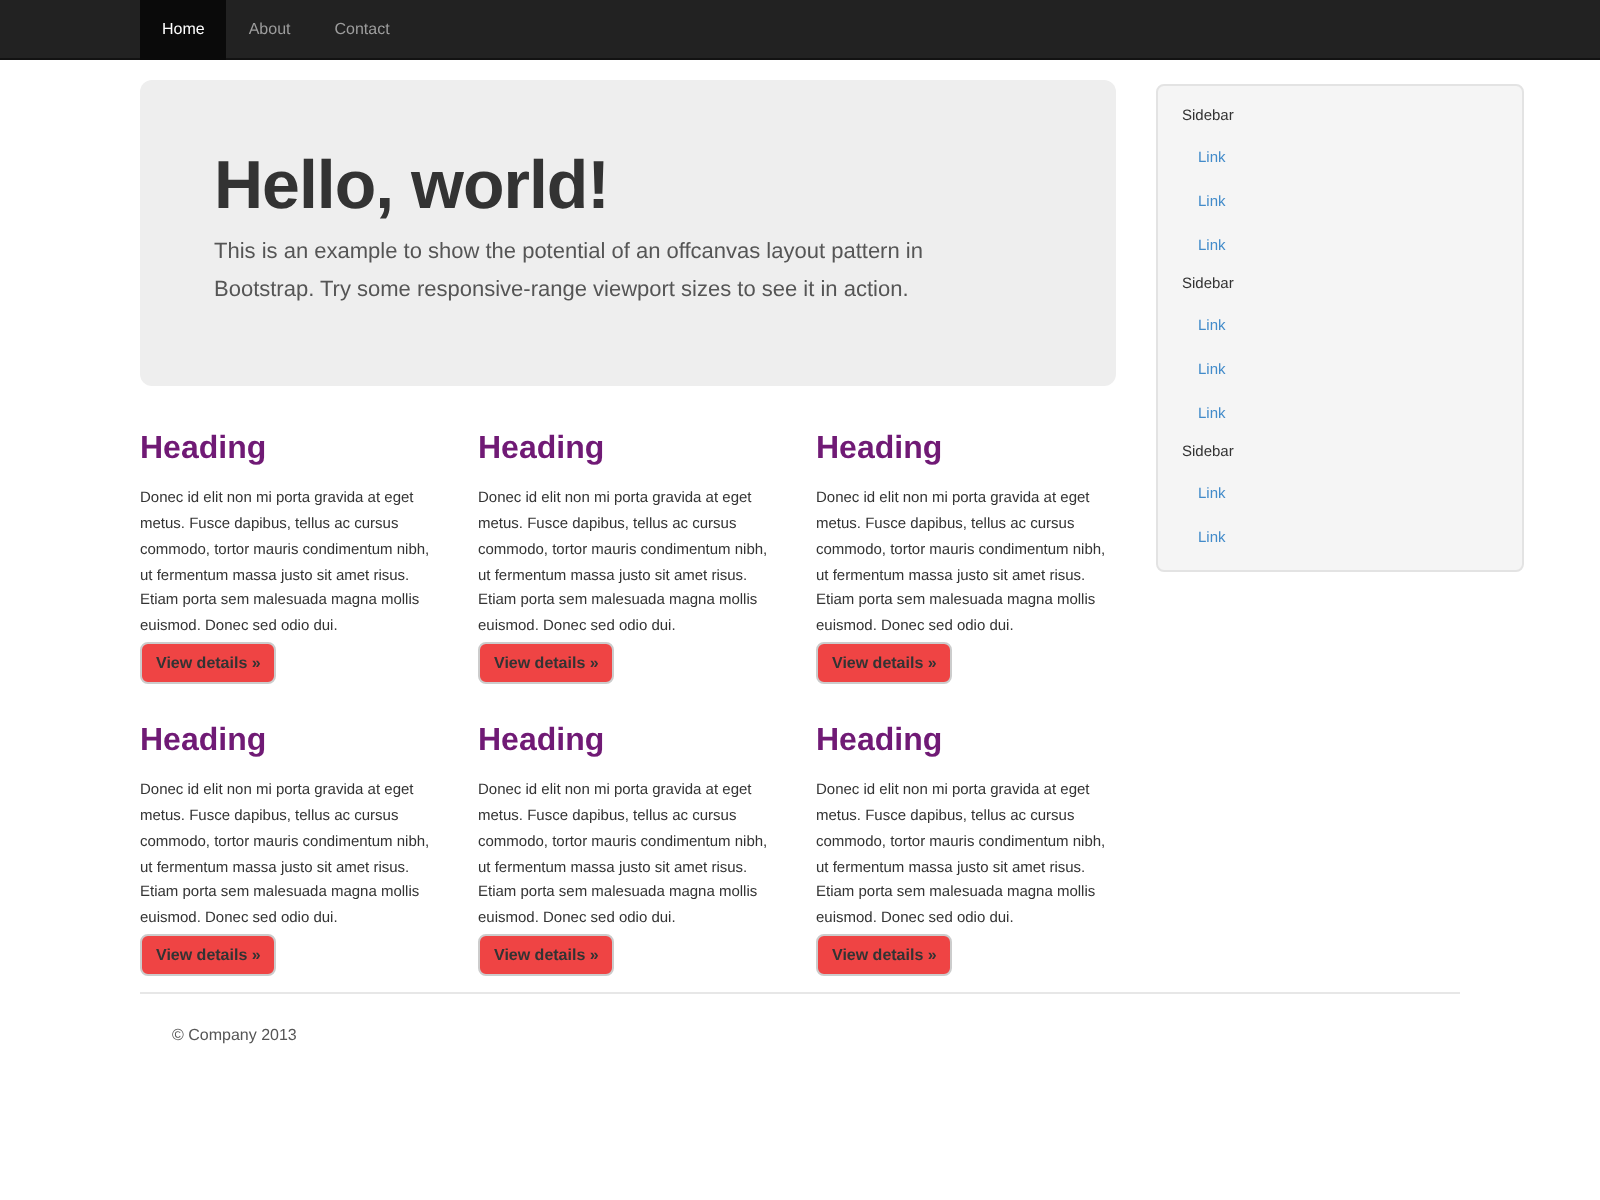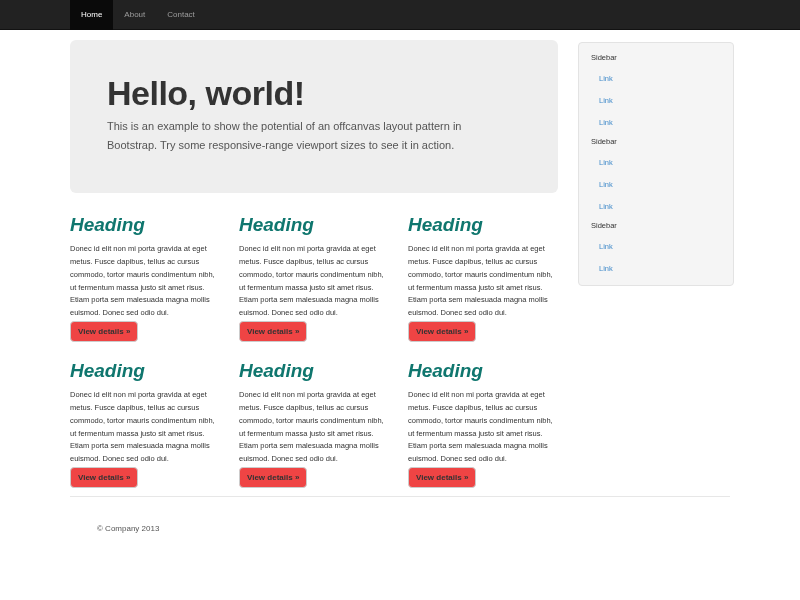--- a/index.html
+++ b/index.html
@@ -39,21 +39,21 @@
     font-size: 8px;
     color: #9d9d9d;
     white-space: nowrap;
   }
   .nav li.active a { background: #0a0a0a; color: #fff; }
 
   
   .container { width: 660px; margin: 0 auto; }
   .content-row { display: flex; align-items: flex-start; }
   .main-col { width: 508px; flex: none; }
-  .side-col { width: 156px; flex: none; }
+  .side-col { width: 184px; flex: none; }
 
   
   .jumbotron {
     margin-top: 10px;
     margin-right: 20px;
     height: 153px;
     background: #eee;
     border-radius: 6px;
     padding: 35px 42px 0 37px;
   }
@@ -95,25 +95,24 @@
     color: #428bca;
   }
 
   
   .cards-row { display: flex; }
   .cards-row.first { margin-top: 20px; }
   .cards-row.second { margin-top: 17px; }
   .card { width: 152px; margin-right: 17px; flex: none; }
   .card h2 {
     margin: 0 0 6px;
-    font-size: 19px;
+    font-size: 16px;
     line-height: 24px;
     font-weight: bold;
-    color: #0f766e;
-    font-style: italic;
+    color: #701a75;
   }
   .card p {
     margin: 0;
     font-size: 7.5px;
     line-height: 12.85px;
     color: #333;
   }
   .btn-default {
     display: inline-block;
     margin-top: 1px;
@@ -129,21 +128,21 @@
     font-family: "Liberation Sans", sans-serif;
   }
 
   
   footer hr {
     border: 0;
     border-top: 1px solid #e7e7e7;
     margin: 8px 0 0;
   }
   footer p {
-    margin: 16px;
+    margin: 5px;
     padding: 11px 0 0 11px;
     font-size: 8px;
     color: #555;
   }
 </style>
 </head>
 <body>
 
 <nav class="navbar">
   <div class="navbar-inner">

